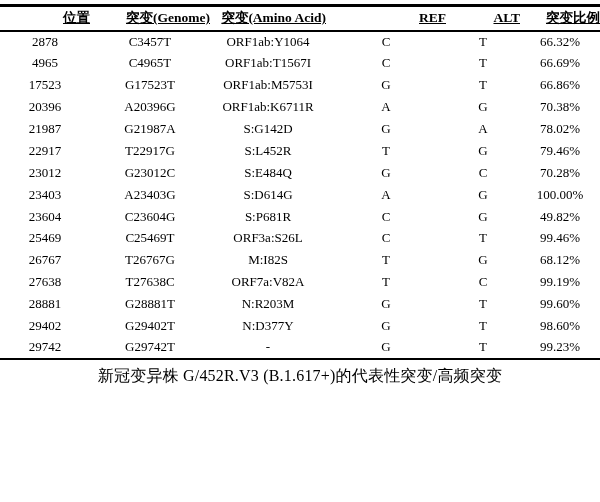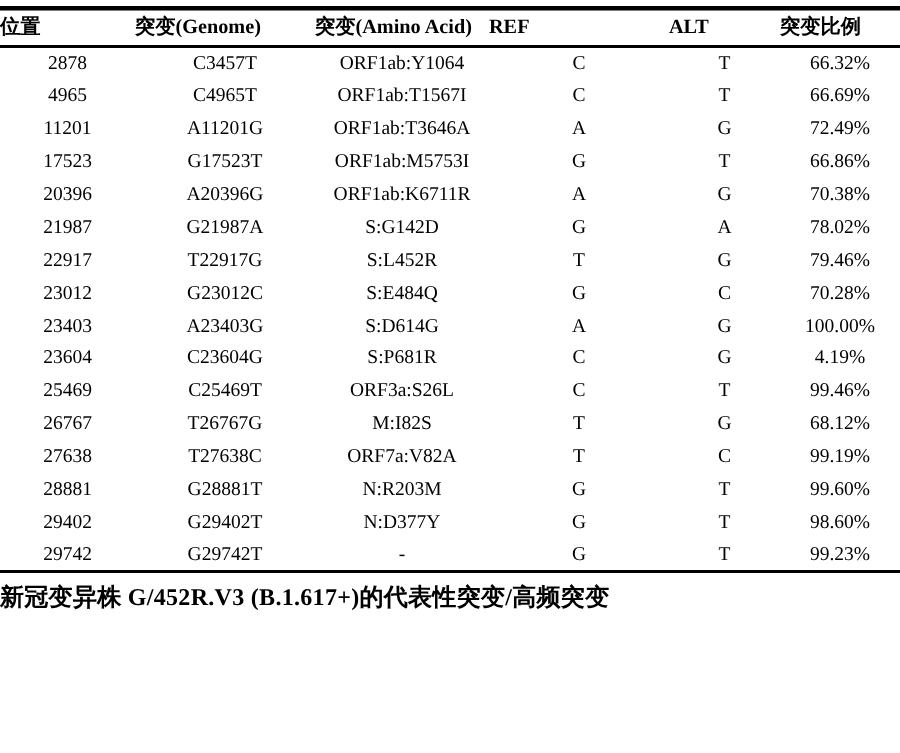--- a/index.html
+++ b/index.html
@@ -25,40 +25,41 @@
     border-collapse: collapse;
     table-layout: fixed;
     border-top: 3px solid #000000;
     border-bottom: 2.5px solid #000000;
   }
   table.mut-table thead th {
     font-size: 13.5px;
     font-weight: bold;
     height: 25px;
     padding: 0;
-    text-align: left;
+    text-align: right;
     vertical-align: middle;
     border-bottom: 2px solid #000000;
     white-space: nowrap;
     overflow: hidden;
+    text-decoration: underline;
   }
   table.mut-table tbody td {
     font-size: 13px;
     height: 21.9px;
     padding: 0;
     text-align: center;
     vertical-align: middle;
     white-space: nowrap;
     overflow: hidden;
   }
   .caption {
     margin-top: 6px;
-    text-align: left;
+    text-align: center;
     font-size: 16px;
-    font-weight: bold;
+    font-weight: normal;
     letter-spacing: 0.2px;
   }
 </style>
 </head>
 <body>
 
 <div class="page">
   <table class="mut-table">
     <colgroup>
       <col style="width:90px">
@@ -89,28 +90,20 @@
         </tr>
         <tr>
           <td>4965</td>
           <td>C4965T</td>
           <td>ORF1ab:T1567I</td>
           <td>C</td>
           <td>T</td>
           <td>66.69%</td>
         </tr>
         <tr>
-          <td>11201</td>
-          <td>A11201G</td>
-          <td>ORF1ab:T3646A</td>
-          <td>A</td>
-          <td>G</td>
-          <td>72.49%</td>
-        </tr>
-        <tr>
           <td>17523</td>
           <td>G17523T</td>
           <td>ORF1ab:M5753I</td>
           <td>G</td>
           <td>T</td>
           <td>66.86%</td>
         </tr>
         <tr>
           <td>20396</td>
           <td>A20396G</td>
@@ -150,21 +143,21 @@
           <td>A</td>
           <td>G</td>
           <td>100.00%</td>
         </tr>
         <tr>
           <td>23604</td>
           <td>C23604G</td>
           <td>S:P681R</td>
           <td>C</td>
           <td>G</td>
-          <td>4.19%</td>
+          <td>49.82%</td>
         </tr>
         <tr>
           <td>25469</td>
           <td>C25469T</td>
           <td>ORF3a:S26L</td>
           <td>C</td>
           <td>T</td>
           <td>99.46%</td>
         </tr>
         <tr>

